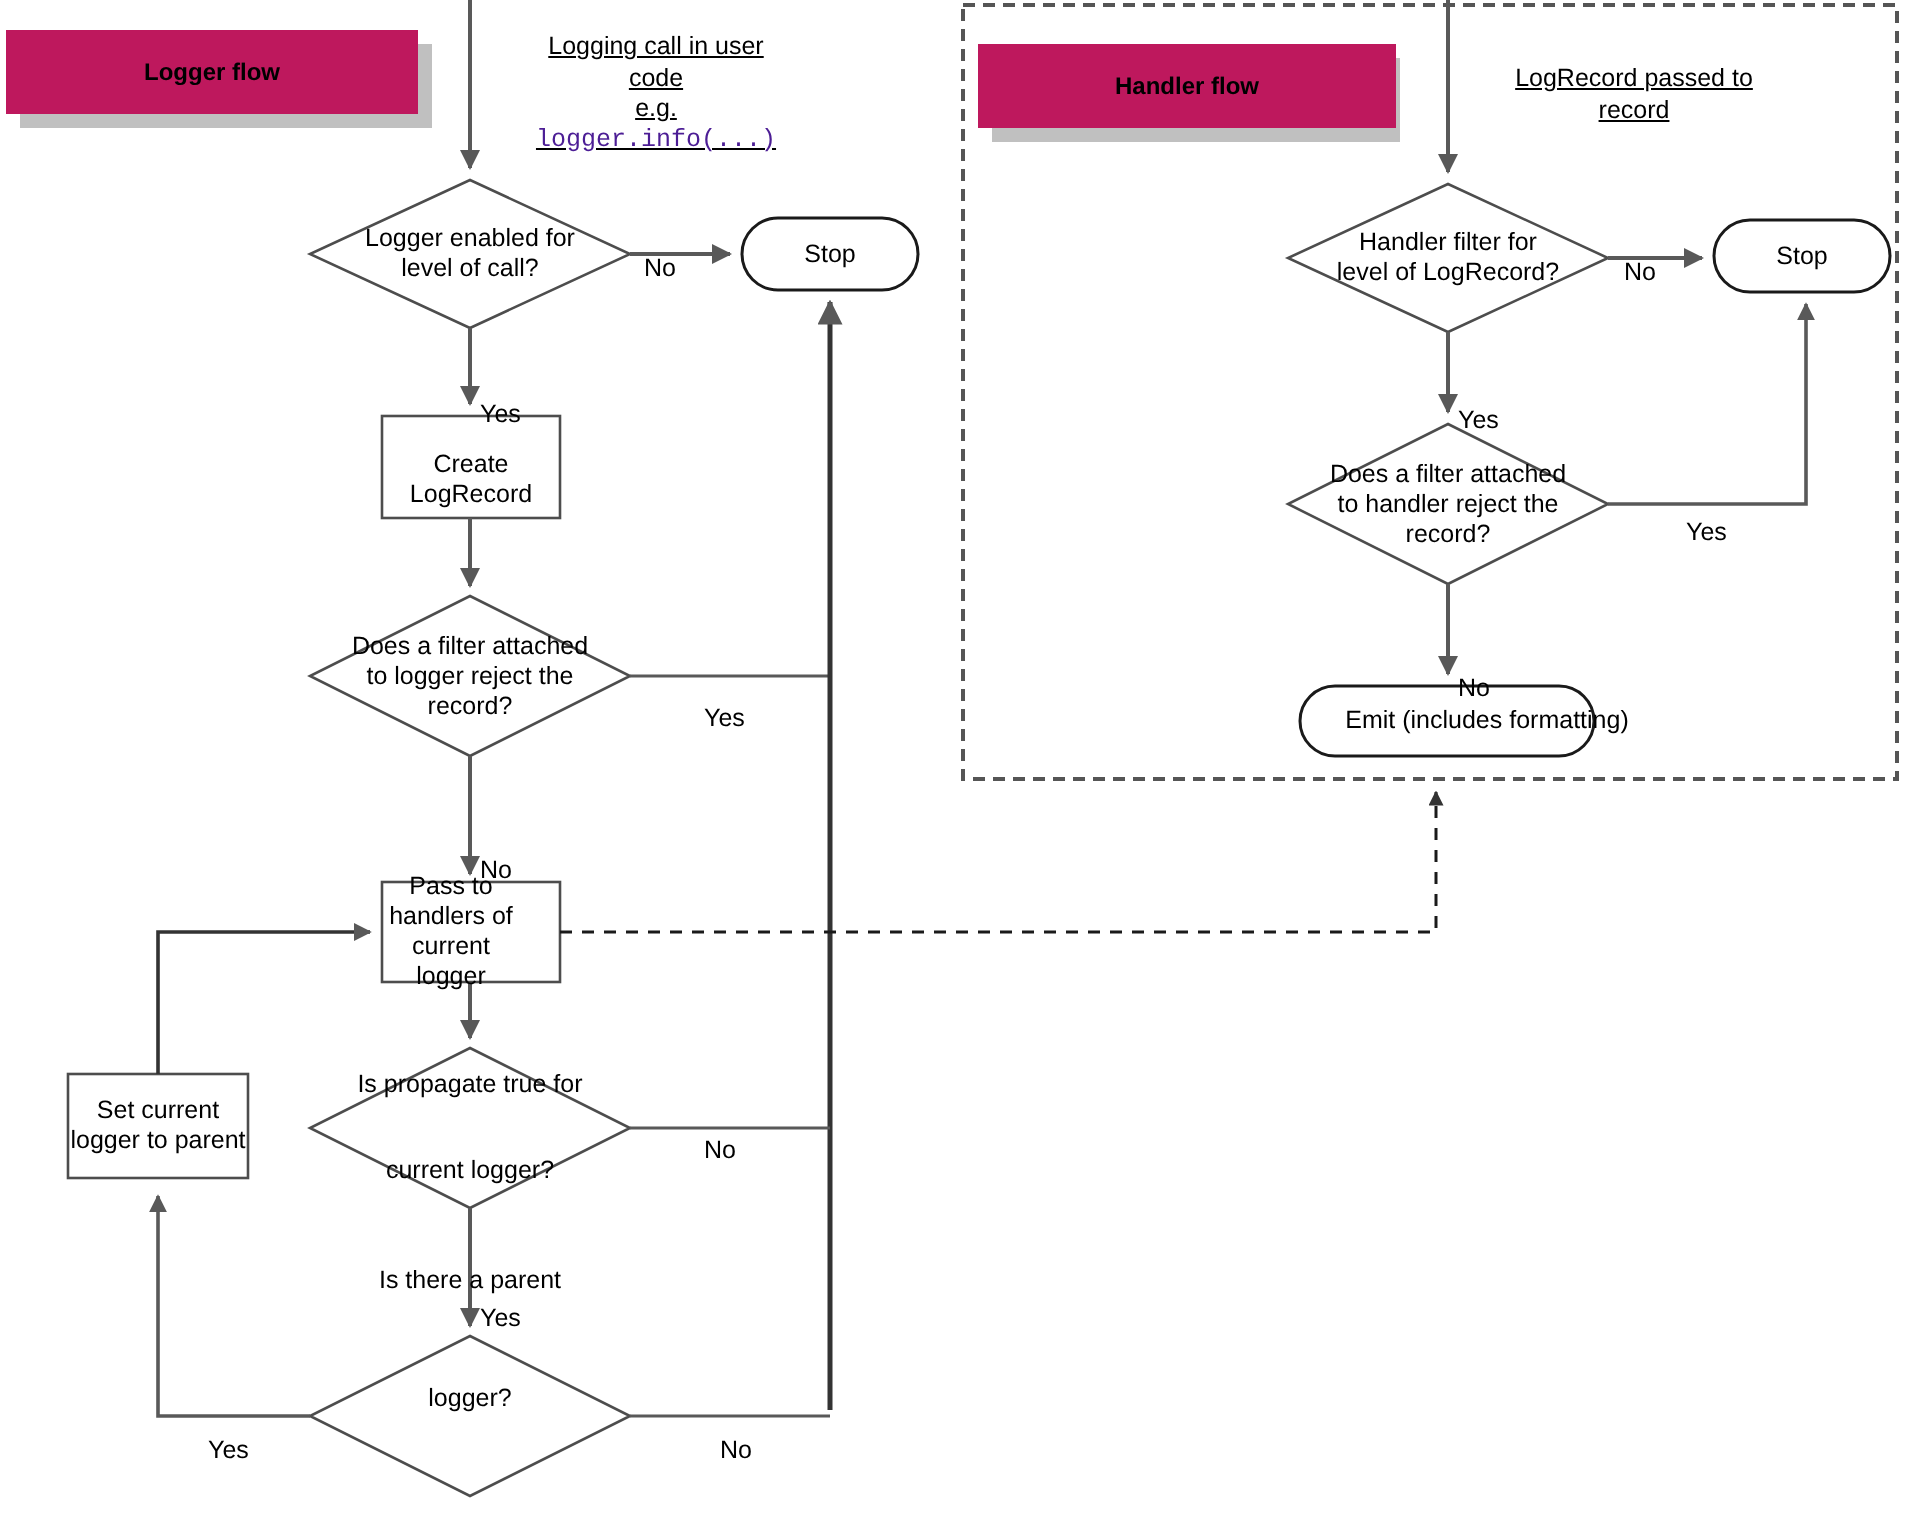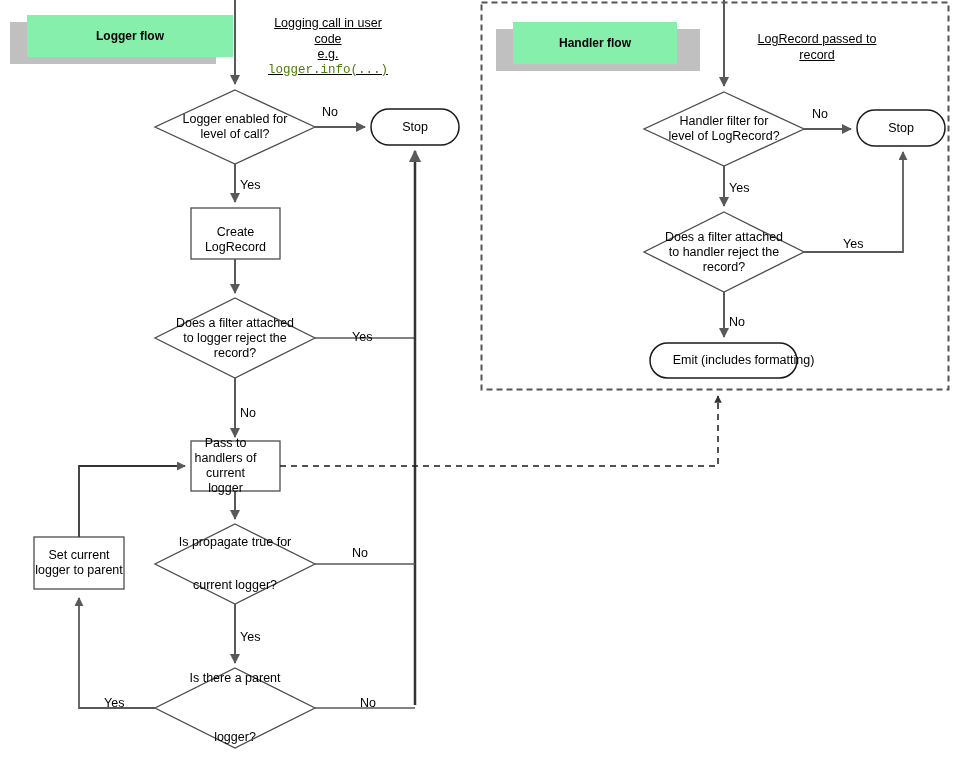--- a/index.html
+++ b/index.html
@@ -27,23 +27,22 @@
   }
   .flow-title {
     position: absolute;
     font-weight: bold;
     font-size: 12px;
     color: #000000;
     text-align: center;
     display: flex;
     align-items: center;
     justify-content: center;
-    background: #86efac;
+    background: #be185d;
     z-index: 5;
-    margin-left: 24px;
   }
   .flow-title-shadow {
     position: absolute;
     background: #c0c0c0;
     z-index: 4;
   }
   .node-text {
     position: absolute;
     font-size: 12.5px;
     color: #000000;
@@ -56,25 +55,26 @@
     z-index: 6;
     pointer-events: none;
   }
   .edge-label {
     position: absolute;
     font-size: 12.5px;
     color: #000000;
     text-align: center;
     line-height: 15px;
     z-index: 6;
+    margin-top: 22px;
   }
   .mono {
     font-family: "Liberation Mono", "DejaVu Sans Mono", monospace;
     font-size: 12.5px;
-    color: #4d7c0f;
+    color: #4c1d95;
     letter-spacing: 0px;
   }
   .cap-text {
     position: absolute;
     font-size: 12.5px;
     color: #000000;
     text-align: center;
     line-height: 15.5px;
     z-index: 6;
     text-decoration: underline;
@@ -157,21 +157,21 @@
 
     <line x1="724" y1="292" x2="724" y2="337" stroke="#595959" stroke-width="2" marker-end="url(#arrow)"></line>
 
     <rect x="650" y="343" width="147" height="35" rx="17.5" ry="17.5" fill="#ffffff" stroke="#1a1a1a" stroke-width="1.5"></rect>
   </svg>
 
   <div class="flow-title-shadow" style="left:10px; top:22px; width:206px; height:42px;"></div>
   <div class="flow-title" style="left:3px; top:15px; width:206px; height:42px;">Logger flow</div>
 
   <div class="flow-title-shadow" style="left:496px; top:29px; width:204px; height:42px;"></div>
-  <div class="flow-title" style="left:489px; top:22px; width:164px; height:42px;">Handler flow</div>
+  <div class="flow-title" style="left:489px; top:22px; width:209px; height:42px;">Handler flow</div>
 
   <div class="cap-text" style="left:238px; top:16px; width:180px;">
     <div>Logging call in user</div>
     <div>code</div>
     <div>e.g.</div>
     <div class="mono">logger.info(...)</div>
   </div>
 
   <div class="cap-text" style="left:727px; top:32px; width:180px;">
     <div>LogRecord passed to</div>
@@ -205,21 +205,21 @@
   <div class="node-text" style="left:145px; top:542px; width:180px; height:44px;gap:28px;">
     <div>Is propagate true for</div>
     <div>current logger?</div>
   </div>
 
   <div class="node-text" style="left:30px; top:537px; width:98px; height:52px;">
     <div>Set current</div>
     <div>logger to parent</div>
   </div>
 
-  <div class="node-text" style="left:150px; top:686px; width:170px; height:44px;gap:44px;">
+  <div class="node-text" style="left:150px; top:648px; width:170px; height:44px;gap:44px;">
     <div>Is there a parent</div>
     <div>logger?</div>
   </div>
 
   <div class="edge-label" style="left:322px; top:105px; width:40px; text-align:left;">No</div>
 
   <div class="edge-label" style="left:240px; top:178px; width:40px; text-align:left;">Yes</div>
 
   <div class="edge-label" style="left:352px; top:330px; width:40px; text-align:left;">Yes</div>
 

